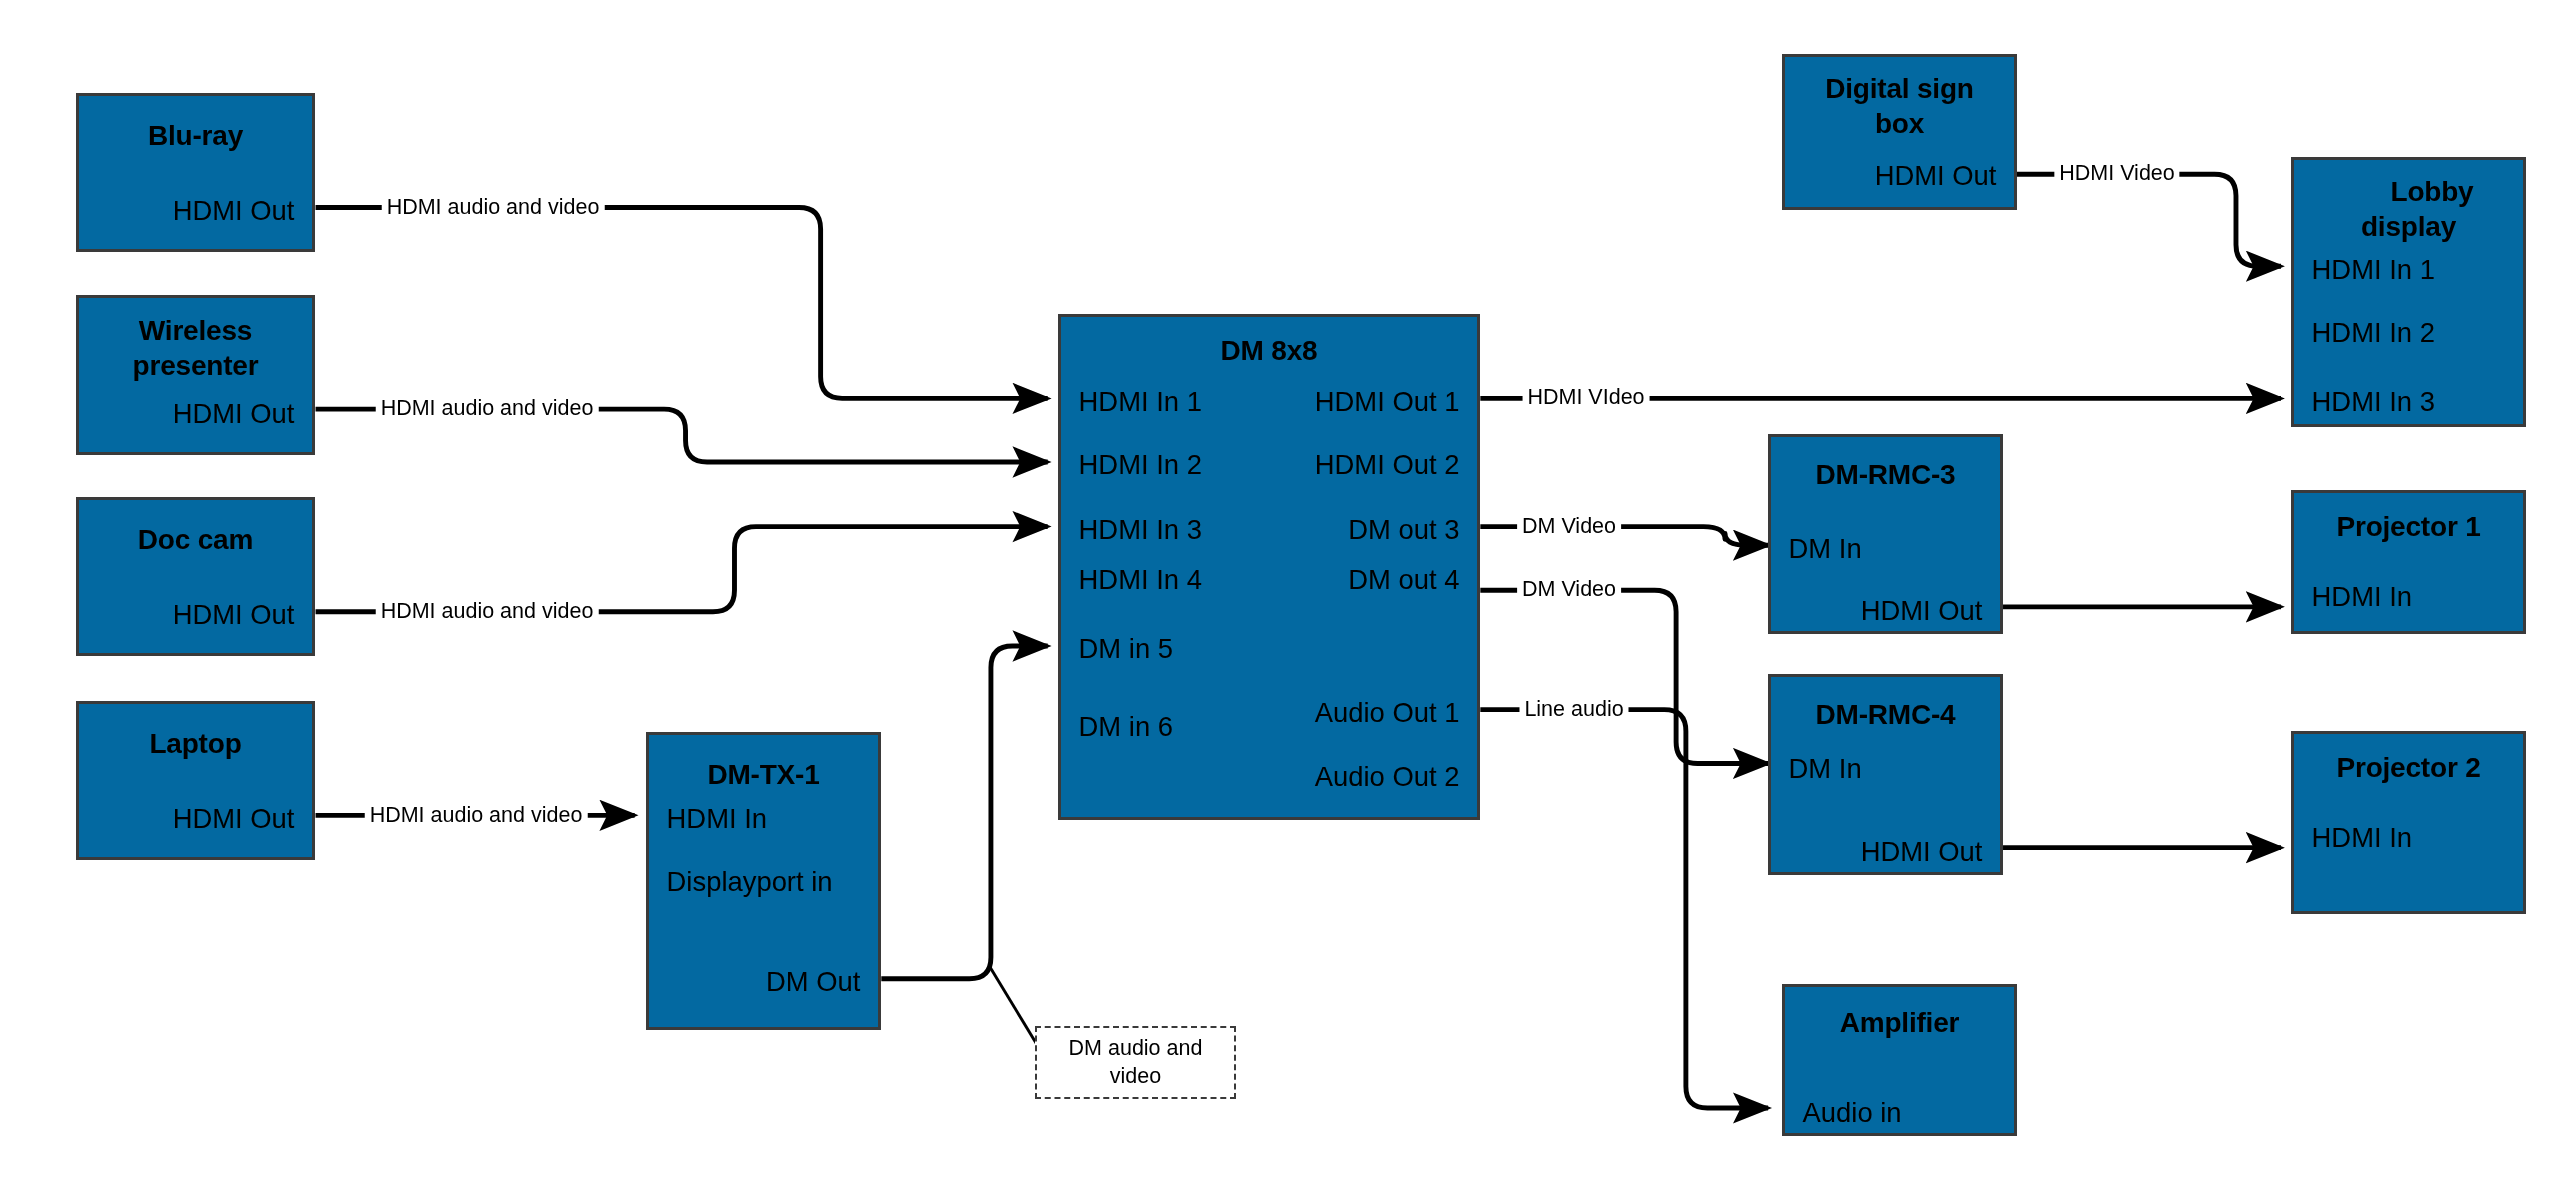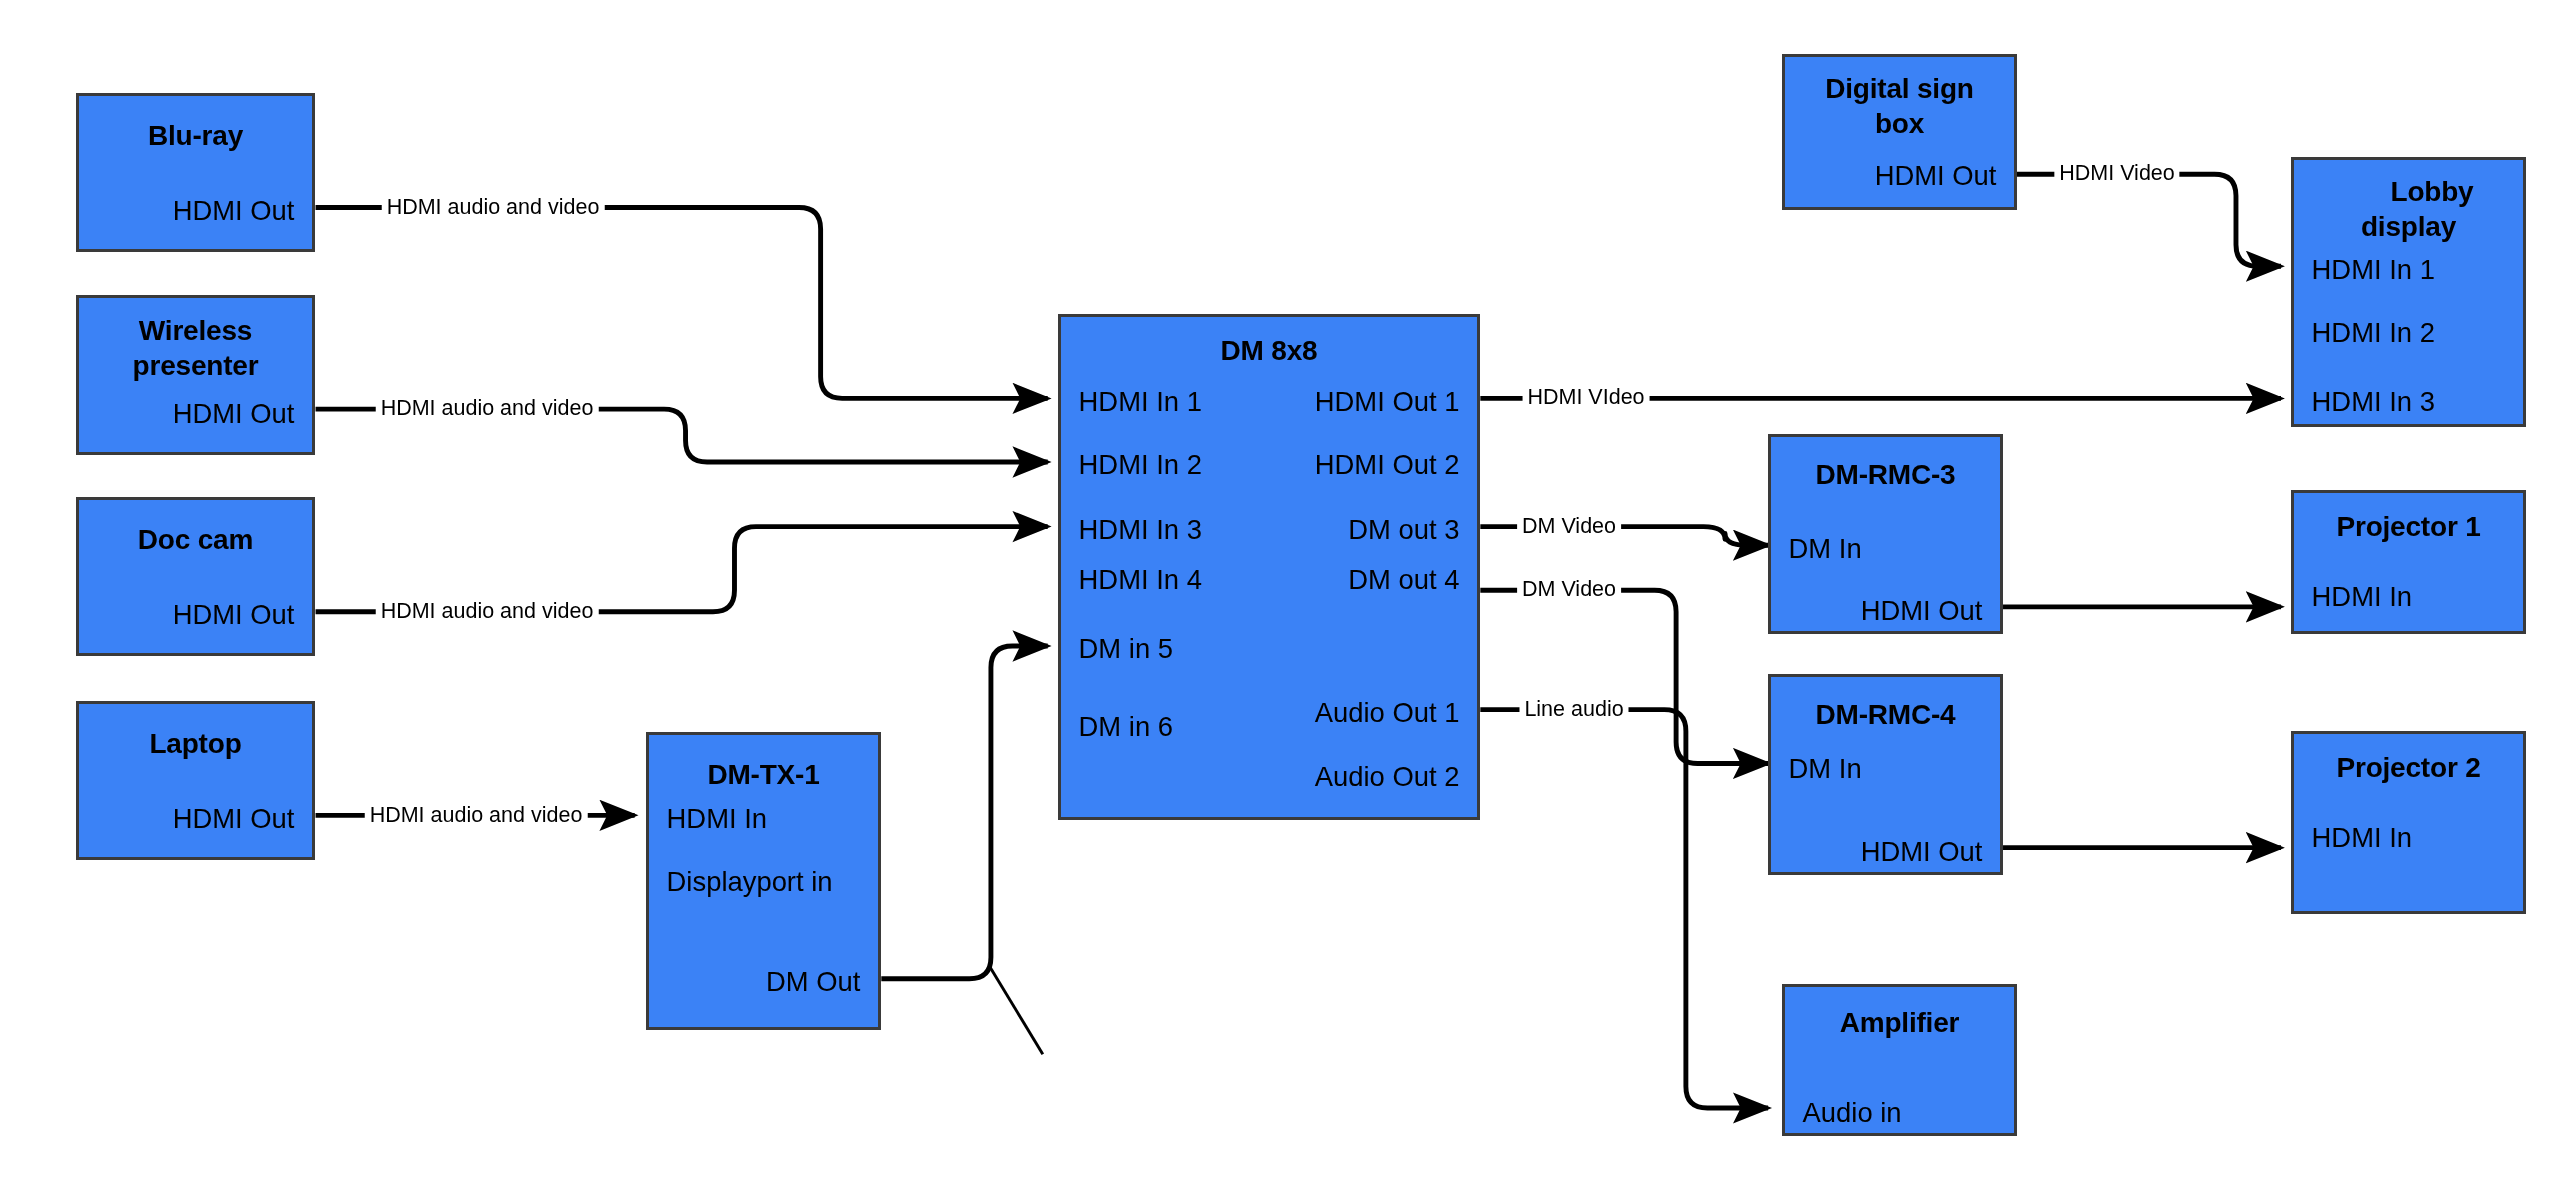--- a/index.html
+++ b/index.html
@@ -19,21 +19,21 @@
     position: absolute;
     left: 0; top: 0;
     width: 2576px;
     height: 1201px;
     pointer-events: none;
   }
   .node {
     position: absolute;
     box-sizing: border-box;
     border: 3.9px solid #3a3a3a;
-    background: #3b82f6;
+    background: #0369a1;
     color: #000000;
   }
   .node .title {
     position: absolute;
     left: 0; right: 0;
     text-align: center;
     font-weight: bold;
     font-size: 28px;
     line-height: 35px;
     letter-spacing: -0.2px;
@@ -194,20 +194,21 @@
   <div class="node" style="left:2291px; top:731px; width:235px; height:183px;">
     <div class="title" style="top:15.7px;">Projector 2</div>
     <div class="port left" style="top:88px;">HDMI In</div>
   </div>
 
   <div class="node" style="left:1782px; top:984px; width:235px; height:152px;">
     <div class="title" style="top:17.6px;">Amplifier</div>
     <div class="port left" style="top:110px;">Audio in</div>
   </div>
 
+  <div class="note" style="left:1035px; top:1026px; width:201px; height:73px;">DM audio and video</div>
 
   <div class="wirelabel" style="left:493px; top:208px;">HDMI audio and video</div>
   <div class="wirelabel" style="left:487px; top:409px;">HDMI audio and video</div>
   <div class="wirelabel" style="left:487px; top:612px;">HDMI audio and video</div>
   <div class="wirelabel" style="left:476px; top:816px;">HDMI audio and video</div>
 
   <div class="wirelabel" style="left:2117px; top:174px;">HDMI Video</div>
 
   <div class="wirelabel" style="left:1586px; top:398px;">HDMI VIdeo</div>
   <div class="wirelabel" style="left:1569px; top:527px;">DM Video</div>

